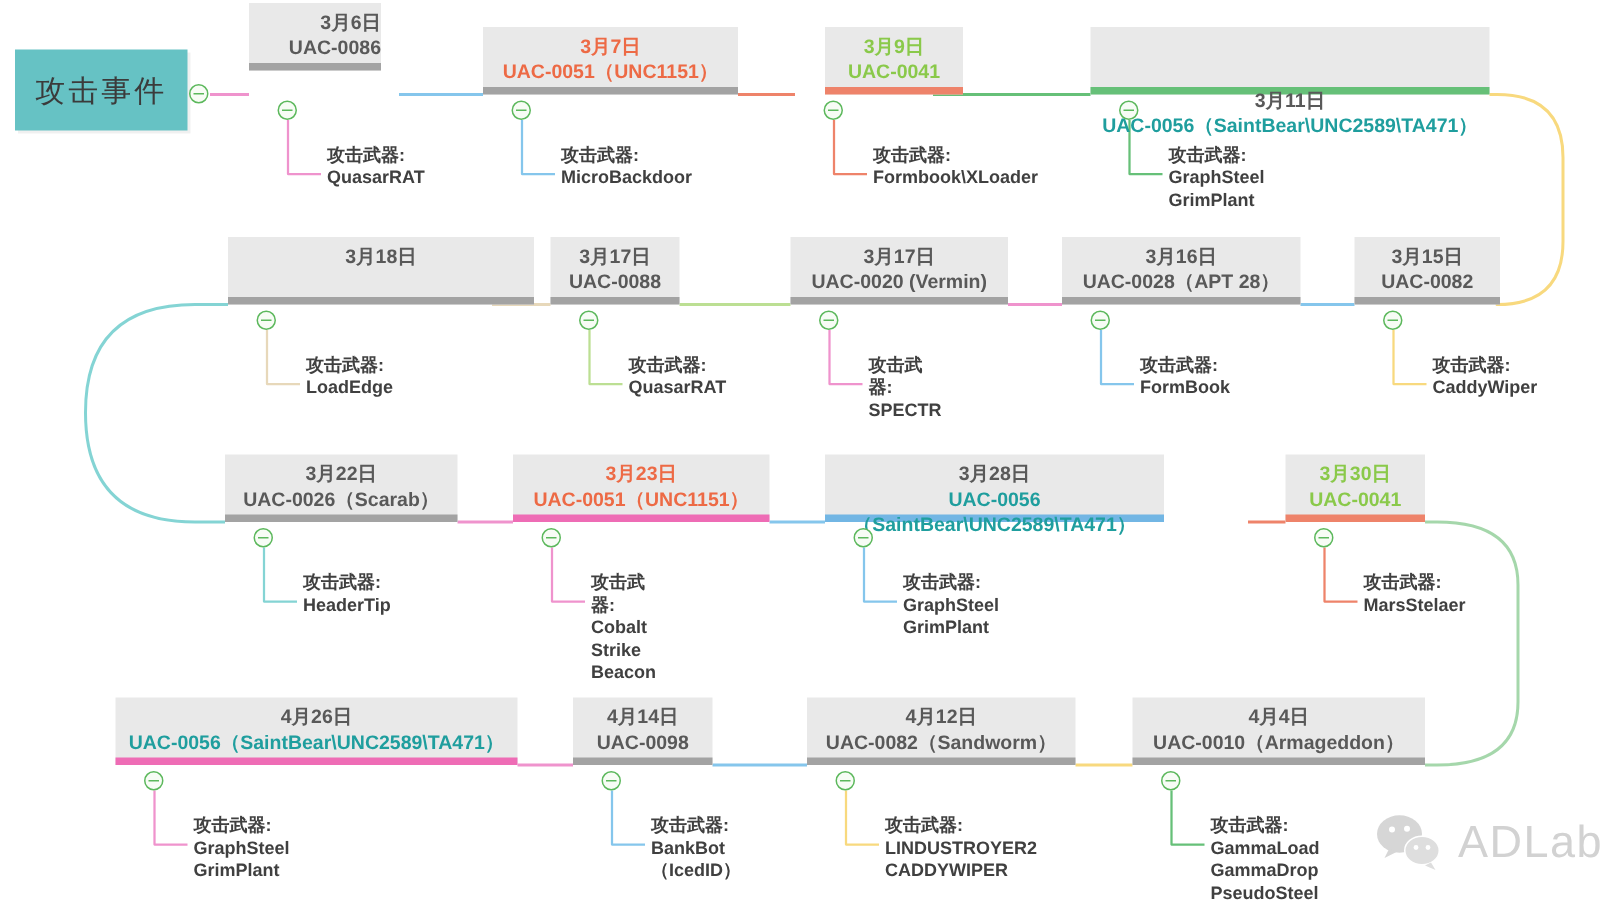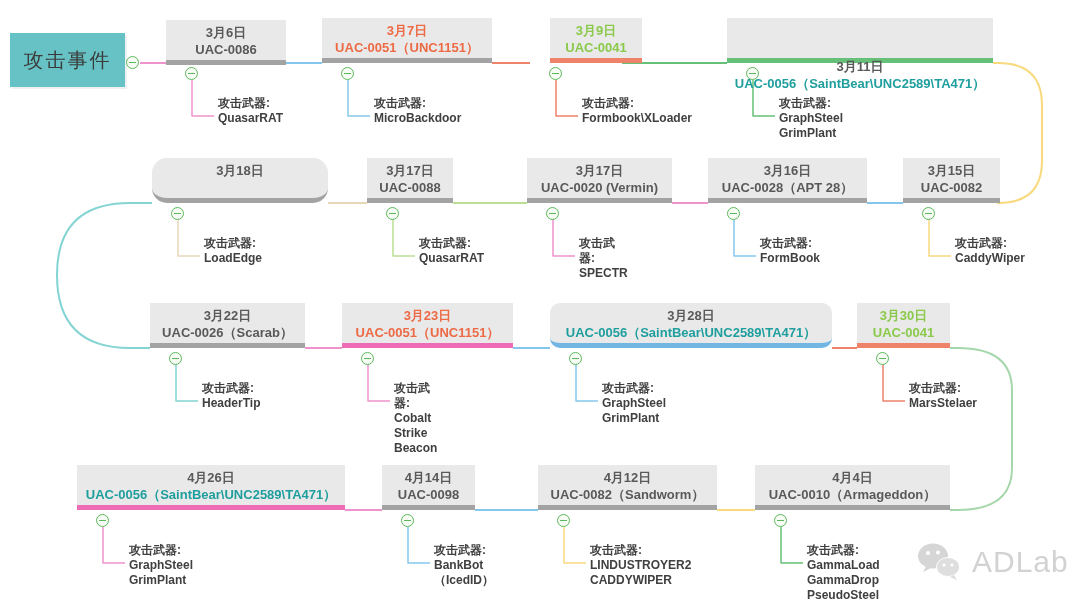--- a/index.html
+++ b/index.html
@@ -70,21 +70,21 @@
     <path class="conn" d="M408,527 V563 H430" style="stroke: rgb(133, 198, 236);"></path>
     <path class="conn" d="M103,527 V563 H125" style="stroke: rgb(239, 147, 205);"></path>
   </svg>
 
   <div class="start-box" style="background-color: rgb(102, 194, 196); border-color: rgb(58, 166, 170);">
     <span>攻击事件</span>
   </div>
   <span class="marker" style="left:126px;top:56px"></span>
 
   <div class="event">
-    <div class="label-box" style="left: 166px; top: 20px; width: 120px; background-color: rgb(233, 233, 233); border-bottom-color: rgb(163, 163, 163);">
+    <div class="label-box" style="left: 166px; top: 2px; width: 88px; background-color: rgb(233, 233, 233); border-bottom-color: rgb(163, 163, 163); text-align: right;">
       <div style="color: rgb(89, 89, 89);">3月6日</div>
       <div style="color: rgb(89, 89, 89);">UAC-0086</div>
     </div>
     <span class="marker" style="left:185px;top:67px"></span>
     <div class="weapon" style="left:218px;top:96px">
       <div>攻击武器:</div>
       <div class="wnames">QuasarRAT</div>
     </div>
   </div>
 
@@ -167,21 +167,21 @@
       <div style="color: rgb(89, 89, 89);">UAC-0088</div>
     </div>
     <span class="marker" style="left:386px;top:207px"></span>
     <div class="weapon" style="left:419px;top:236px">
       <div>攻击武器:</div>
       <div class="wnames">QuasarRAT</div>
     </div>
   </div>
 
   <div class="event">
-    <div class="label-box" style="left: 152px; top: 158px; width: 176px; background-color: rgb(233, 233, 233); border-bottom-color: rgb(163, 163, 163); border-radius: 15px;">
+    <div class="label-box" style="left: 152px; top: 158px; width: 204px; background-color: rgb(233, 233, 233); border-bottom-color: rgb(163, 163, 163);">
       <div style="color: rgb(89, 89, 89);">3月18日</div>
     </div>
     <span class="marker" style="left:171px;top:207px"></span>
     <div class="weapon" style="left:204px;top:236px">
       <div>攻击武器:</div>
       <div class="wnames">LoadEdge</div>
     </div>
   </div>
 
   <div class="event">
@@ -202,21 +202,21 @@
       <div style="color: rgb(237, 106, 69);">UAC-0051（UNC1151）</div>
     </div>
     <span class="marker" style="left:361px;top:352px"></span>
     <div class="weapon" style="left:394px;top:381px">
       <div>攻击武器:</div>
       <div class="wnames">Cobalt Strike Beacon</div>
     </div>
   </div>
 
   <div class="event">
-    <div class="label-box" style="left: 550px; top: 303px; width: 282px; background-color: rgb(233, 233, 233); border-bottom-color: rgb(114, 182, 228); border-radius: 10px;">
+    <div class="label-box" style="left: 550px; top: 303px; width: 226px; background-color: rgb(233, 233, 233); border-bottom-color: rgb(114, 182, 228);">
       <div style="color: rgb(89, 89, 89);">3月28日</div>
       <div style="color: rgb(31, 158, 158);">UAC-0056（SaintBear\UNC2589\TA471）</div>
     </div>
     <span class="marker" style="left:569px;top:352px"></span>
     <div class="weapon" style="left:602px;top:381px">
       <div>攻击武器:</div>
       <div class="wnames">GraphSteel
 GrimPlant</div>
     </div>
   </div>

